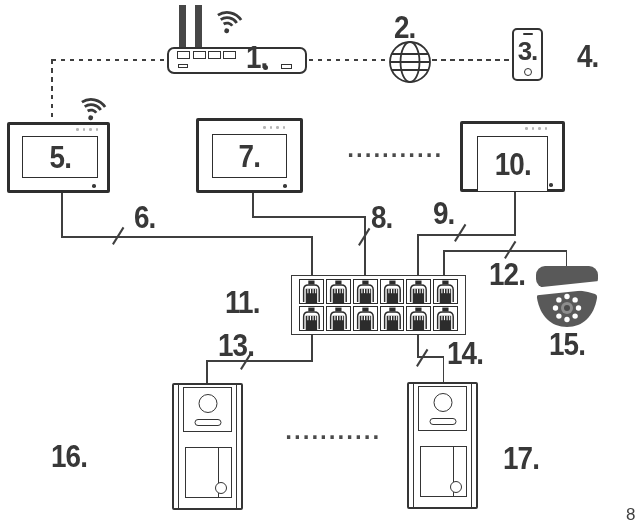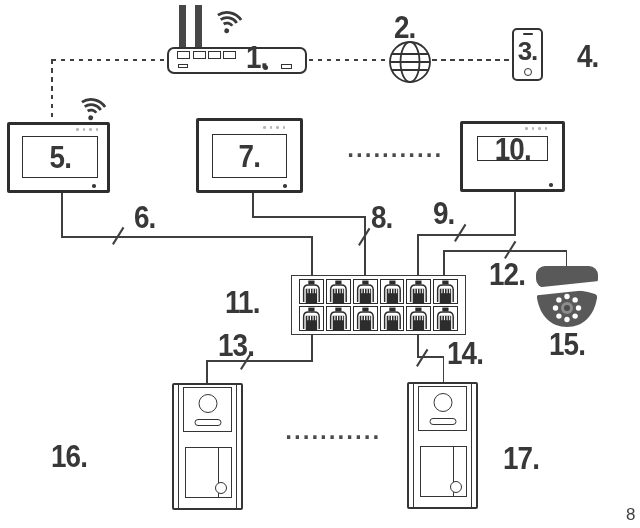--- a/index.html
+++ b/index.html
@@ -157,21 +157,21 @@
     <i class="pwr-dot" style="left:84px;top:63px;"></i>
   </div>
 
   <div class="monitor" style="left:460px;top:121px;width:105px;height:71px;">
     <span class="sensor-dots" style="left:62px;top:3px;">
         <i></i>
         <i></i>
         <i></i>
         <i></i>
       </span>
-    <div class="screen" style="left:14px;top:12px;width:71px;height:25px;">
+    <div class="screen" style="left:14px;top:12px;width:71px;height:56px;">
       <span class="biglbl">10.</span>
     </div>
     <i class="pwr-dot" style="left:86px;top:59px;"></i>
   </div>
 
   <span class="dotrow" style="left:347px;top:146px;">···········</span>
 
   <i class="vline" style="left:61px;top:193px;height:44px;"></i>
   <i class="hline" style="left:61px;top:236px;width:251px;"></i>
   <i class="vline" style="left:311px;top:236px;height:45px;"></i>

